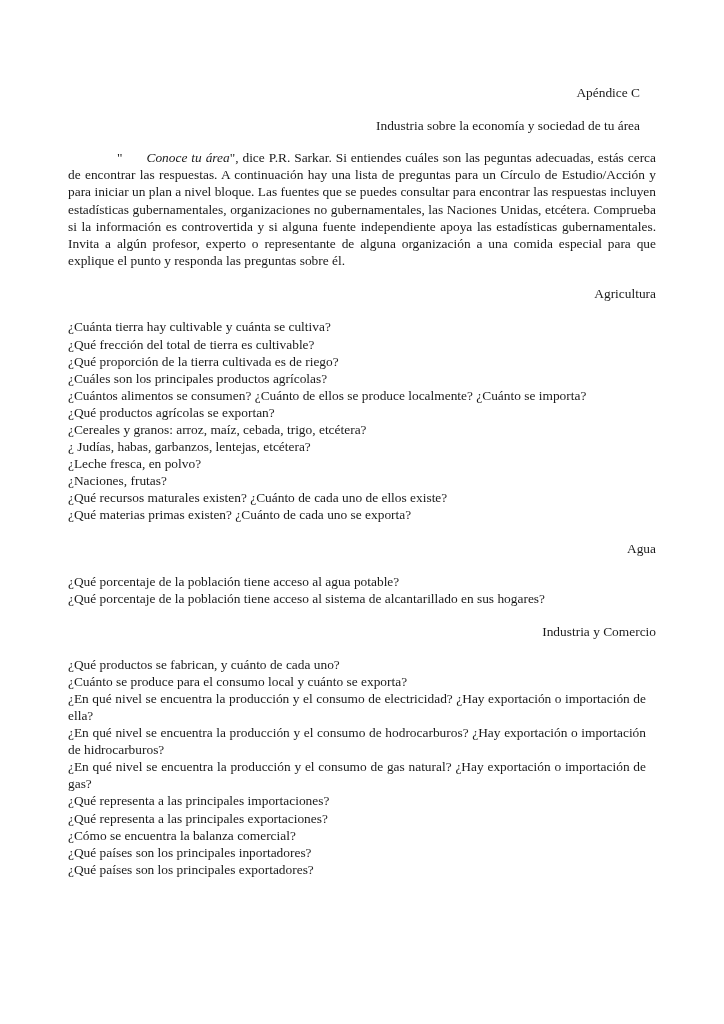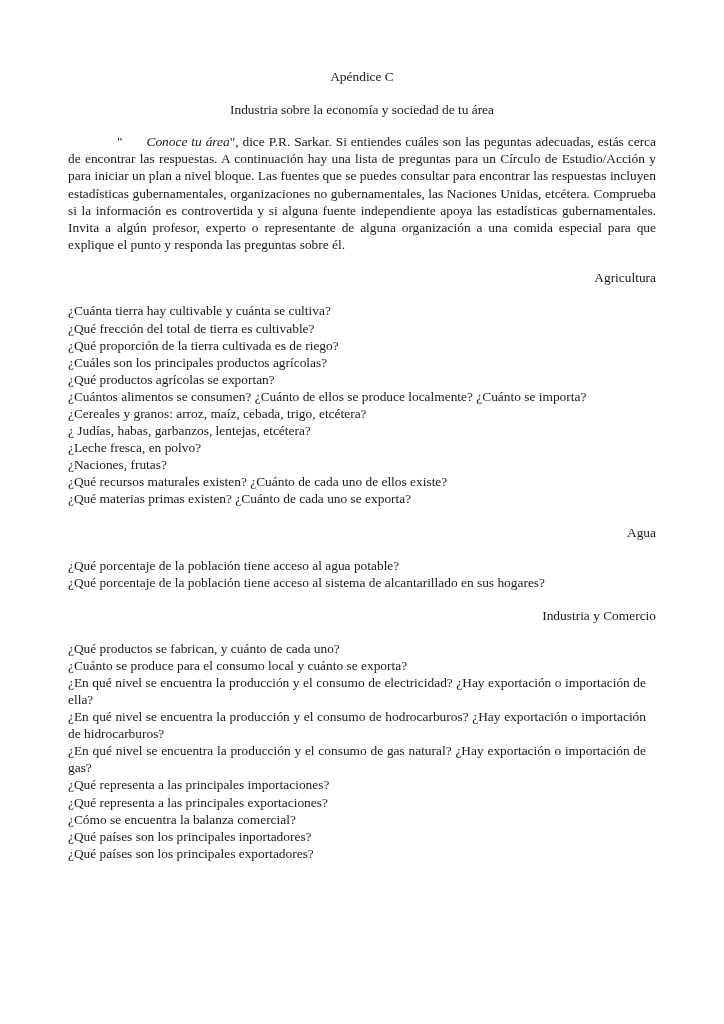--- a/index.html
+++ b/index.html
@@ -16,23 +16,23 @@
       font-size: 13.4px;
       color: #1a1a1a;
     }
     .page {
       position: absolute;
       left: 68px;
       top: 68px;
       width: 588px;
     }
     .center {
-      text-align: center;
+      text-align: right;
       line-height: 17px;
-      margin: 0;
+      margin: 16px;
     }
     .title { margin-bottom: 16px; }
     .subtitle { margin-bottom: 15px; }
     .intro {
       text-align: justify;
       text-indent: 49px;
       line-height: 17.2px;
       margin: 0 0 16px 0;
     }
     .intro em { font-style: italic; margin-left: 24px; }
@@ -61,22 +61,22 @@
 
   <p class="intro"><span>"</span><em>Conoce tu área</em><span>"</span><span>, dice P.R. Sarkar. Si entiendes cuáles son las peguntas adecuadas, estás cerca de encontrar las respuestas. A continuación hay una lista de preguntas para un Círculo de Estudio/Acción y para iniciar un plan a nivel bloque. Las fuentes que se puedes consultar para encontrar las respuestas incluyen estadísticas gubernamentales, organizaciones no gubernamentales, las Naciones Unidas, etcétera. Comprueba si la información es controvertida y si alguna fuente independiente apoya las estadísticas gubernamentales. Invita a algún profesor, experto o representante de alguna organización a una comida especial para que explique el punto y responda las preguntas sobre él.</span></p>
 
   <div>
     <p class="section-heading">Agricultura</p>
     <ul class="qlist">
       <li>¿Cuánta tierra hay cultivable y cuánta se cultiva?</li>
       <li>¿Qué frección del total de tierra es cultivable?</li>
       <li>¿Qué proporción de la tierra cultivada es de riego?</li>
       <li>¿Cuáles son los principales productos agrícolas?</li>
+      <li>¿Cuántos alimentos se consumen? ¿Cuánto de ellos se produce localmente? ¿Cuánto se importa?</li>
       <li>¿Qué productos agrícolas se exportan?</li>
-      <li>¿Cuántos alimentos se consumen? ¿Cuánto de ellos se produce localmente? ¿Cuánto se importa?</li>
       <li>¿Cereales y granos: arroz, maíz, cebada, trigo, etcétera?</li>
       <li>¿ Judías, habas, garbanzos, lentejas, etcétera?</li>
       <li>¿Leche fresca, en polvo?</li>
       <li>¿Naciones, frutas?</li>
       <li>¿Qué recursos maturales existen? ¿Cuánto de cada uno de ellos existe?</li>
       <li>¿Qué materias primas existen? ¿Cuánto de cada uno se exporta?</li>
     </ul>
   </div>
 
   <div>

